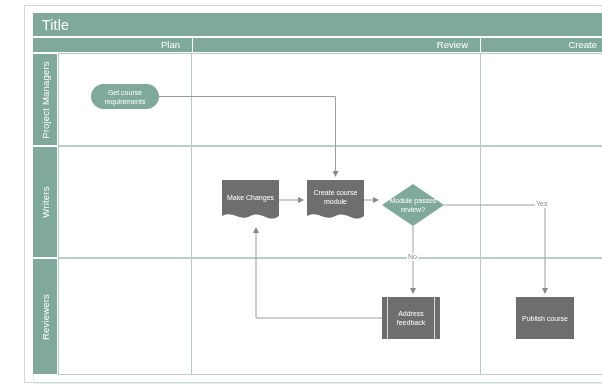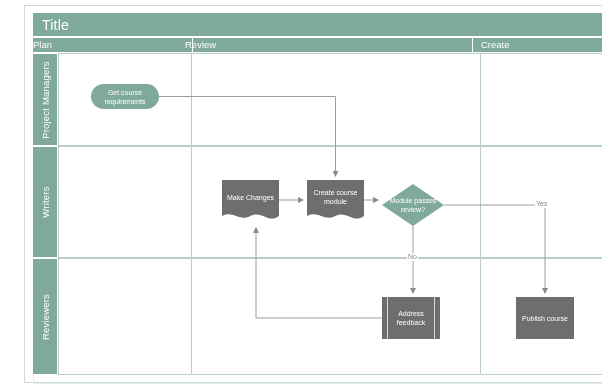--- a/index.html
+++ b/index.html
@@ -78,22 +78,22 @@
   }
   .phase-cell {
     position: absolute;
     top: 0;
     height: 100%;
     box-sizing: border-box;
     border-right: 1px solid #ffffff;
     color: #ffffff;
     font-size: 9.5px;
     line-height: 14px;
-    text-align: left;
-    padding-right: 1px;
+    text-align: right;
+    padding-right: 12px;
     white-space: nowrap;
   }
   .phase-cell.last { border-right: none; }
 
   
   .lane-label {
     position: absolute;
     left: 13px;
     width: 26px;
     background: #7fa99b;
@@ -235,21 +235,21 @@
   <div class="page-frame">
     <div class="page-frame-inner"></div>
   </div>
 
   <div class="title-band">
     <span class="title-text">Title</span>
   </div>
 
   <div class="phase-band">
     <div class="phase-cell" style="left:0px; width:160px;">Plan</div>
-    <div class="phase-cell" style="left:152px; width:288px;">Review</div>
+    <div class="phase-cell" style="left:160px; width:288px;">Review</div>
     <div class="phase-cell last" style="left:448px; width:128px;">Create</div>
   </div>
 
   <div class="lane-label" style="top:53px; height:93px;">
     <span class="lane-label-text">Project Managers</span>
   </div>
   <div class="lane-body" style="top:53px; height:93px;"></div>
 
   <div class="lane-label" style="top:146px; height:112px;">
     <span class="lane-label-text">Writers</span>

